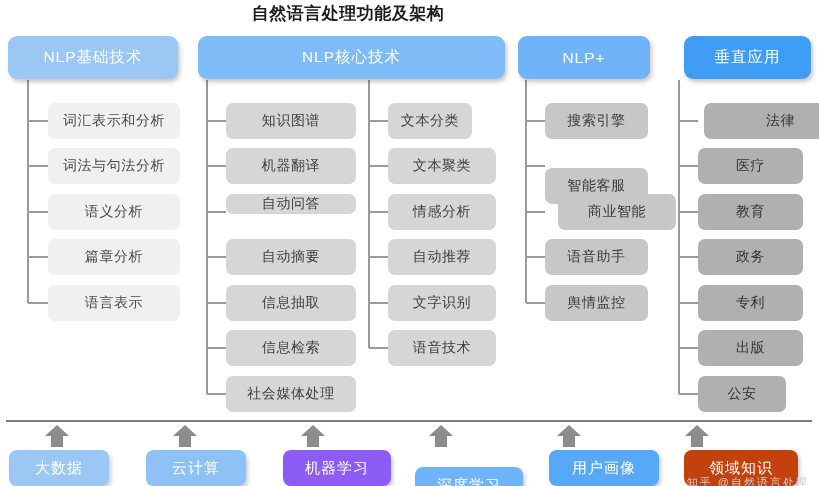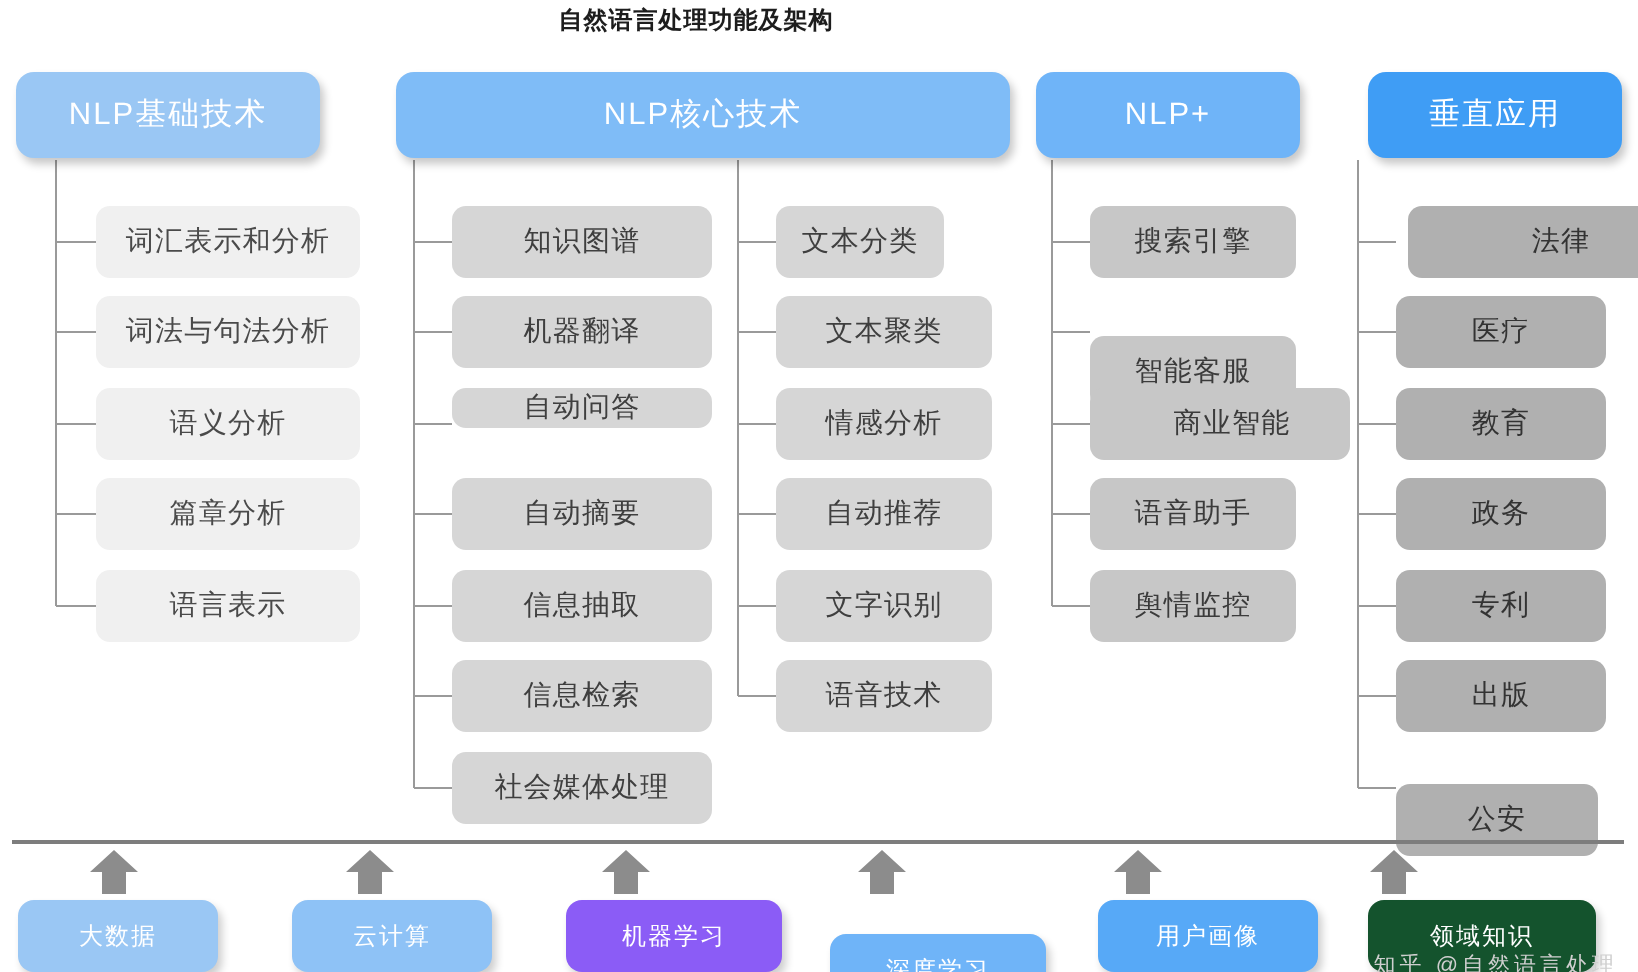--- a/index.html
+++ b/index.html
@@ -23,21 +23,21 @@
     height: 486px;
   }
 
   
   .title {
     position: absolute;
     left: 0;
     top: 2px;
     width: 696px;
     text-align: center;
-    font-size: 12px;
+    font-size: 17px;
     font-weight: bold;
     color: #1d1d1d;
     letter-spacing: 0.5px;
     white-space: nowrap;
   }
 
   
   #wires {
     position: absolute;
     left: 0; top: 0;
@@ -98,21 +98,21 @@
   }
 
   .base-box {
     position: absolute;
     height: 36px;
     border-radius: 8px;
     display: flex;
     align-items: center;
     justify-content: center;
     color: #ffffff;
-    font-size: 12px;
+    font-size: 15px;
     letter-spacing: 1px;
     box-shadow: 2px 3px 4px rgba(0,0,0,0.20);
     white-space: nowrap;
   }
 
   .arrow {
     position: absolute;
     width: 26px;
     height: 24px;
   }
@@ -172,21 +172,21 @@
       <path d="M679 121 L698 121"></path>
       <path d="M679 166 L698 166"></path>
       <path d="M679 212 L698 212"></path>
       <path d="M679 257 L698 257"></path>
       <path d="M679 303 L698 303"></path>
       <path d="M679 348 L698 348"></path>
       <path d="M679 394 L698 394"></path>
     </g>
   </svg>
 
-  <div class="pill" style="left:8px; top:36px; width:152px; height:43px; background:#9ac7f4;">
+  <div class="pill" style="left:8px; top:36px; width:170px; height:43px; background:#9ac7f4;">
     <span>NLP基础技术</span>
   </div>
 
   <div class="pill" style="left:198px; top:36px; width:307px; height:43px; background:#7fbcf7;">
     <span>NLP核心技术</span>
   </div>
 
   <div class="pill" style="left:518px; top:36px; width:132px; height:43px; background:#6fb4f8;">
     <span>NLP+</span>
   </div>
@@ -251,21 +251,21 @@
   <div class="node mid" style="left:388px; top:330px; width:108px; height:36px;align-items:center;">
     <span>语音技术</span>
   </div>
 
   <div class="node grayer" style="left:545px; top:103px; width:103px; height:36px;">
     <span>搜索引擎</span>
   </div>
   <div class="node grayer" style="left:545px; top:148px; width:103px; height:36px;margin-top:20px;">
     <span>智能客服</span>
   </div>
-  <div class="node grayer" style="left:545px; top:194px; width:118px; height:36px;padding-left:12px;">
+  <div class="node grayer" style="left:558px; top:194px; width:118px; height:36px;">
     <span>商业智能</span>
   </div>
   <div class="node grayer" style="left:545px; top:239px; width:103px; height:36px;">
     <span>语音助手</span>
   </div>
   <div class="node grayer" style="left:545px; top:285px; width:103px; height:36px;">
     <span>舆情监控</span>
   </div>
 
   <div class="node dark" style="left:704px; top:103px; width:105px; height:36px;padding-left:24px;">
@@ -279,21 +279,21 @@
   </div>
   <div class="node dark" style="left:698px; top:239px; width:105px; height:36px;">
     <span>政务</span>
   </div>
   <div class="node dark" style="left:698px; top:285px; width:105px; height:36px;">
     <span>专利</span>
   </div>
   <div class="node dark" style="left:698px; top:330px; width:105px; height:36px;">
     <span>出版</span>
   </div>
-  <div class="node dark" style="left:698px; top:376px; width:101px; height:36px;margin-top:16px;">
+  <div class="node dark" style="left:698px; top:376px; width:88px; height:36px;">
     <span>公安</span>
   </div>
 
   <div class="base-rule" style="top:420px;"></div>
 
   <svg class="arrow" style="left:44px; top:424px;" viewBox="0 0 26 24" xmlns="http://www.w3.org/2000/svg">
     <path d="M13 1 L25 12 L19 12 L19 23 L7 23 L7 12 L1 12 Z" fill="#8c8c8c"></path>
   </svg>
   <svg class="arrow" style="left:172px; top:424px;" viewBox="0 0 26 24" xmlns="http://www.w3.org/2000/svg">
     <path d="M13 1 L25 12 L19 12 L19 23 L7 23 L7 12 L1 12 Z" fill="#8c8c8c"></path>
@@ -319,19 +319,19 @@
   </div>
   <div class="base-box" style="left:283px; top:450px; width:108px; background:#8b5cf6;">
     <span>机器学习</span>
   </div>
   <div class="base-box" style="left:415px; top:450px; width:108px; background:#6fb4f8;margin-top:17px;">
     <span>深度学习</span>
   </div>
   <div class="base-box" style="left:549px; top:450px; width:110px; background:#57a9f7;">
     <span>用户画像</span>
   </div>
-  <div class="base-box" style="left:684px; top:450px; width:114px; background:#14532d;">
+  <div class="base-box" style="left:684px; top:450px; width:114px; background:#c2410c;">
     <span>领域知识</span>
   </div>
 
   <div class="watermark">知乎 @自然语言处理</div>
 
 </div>
 
 </body></html>

